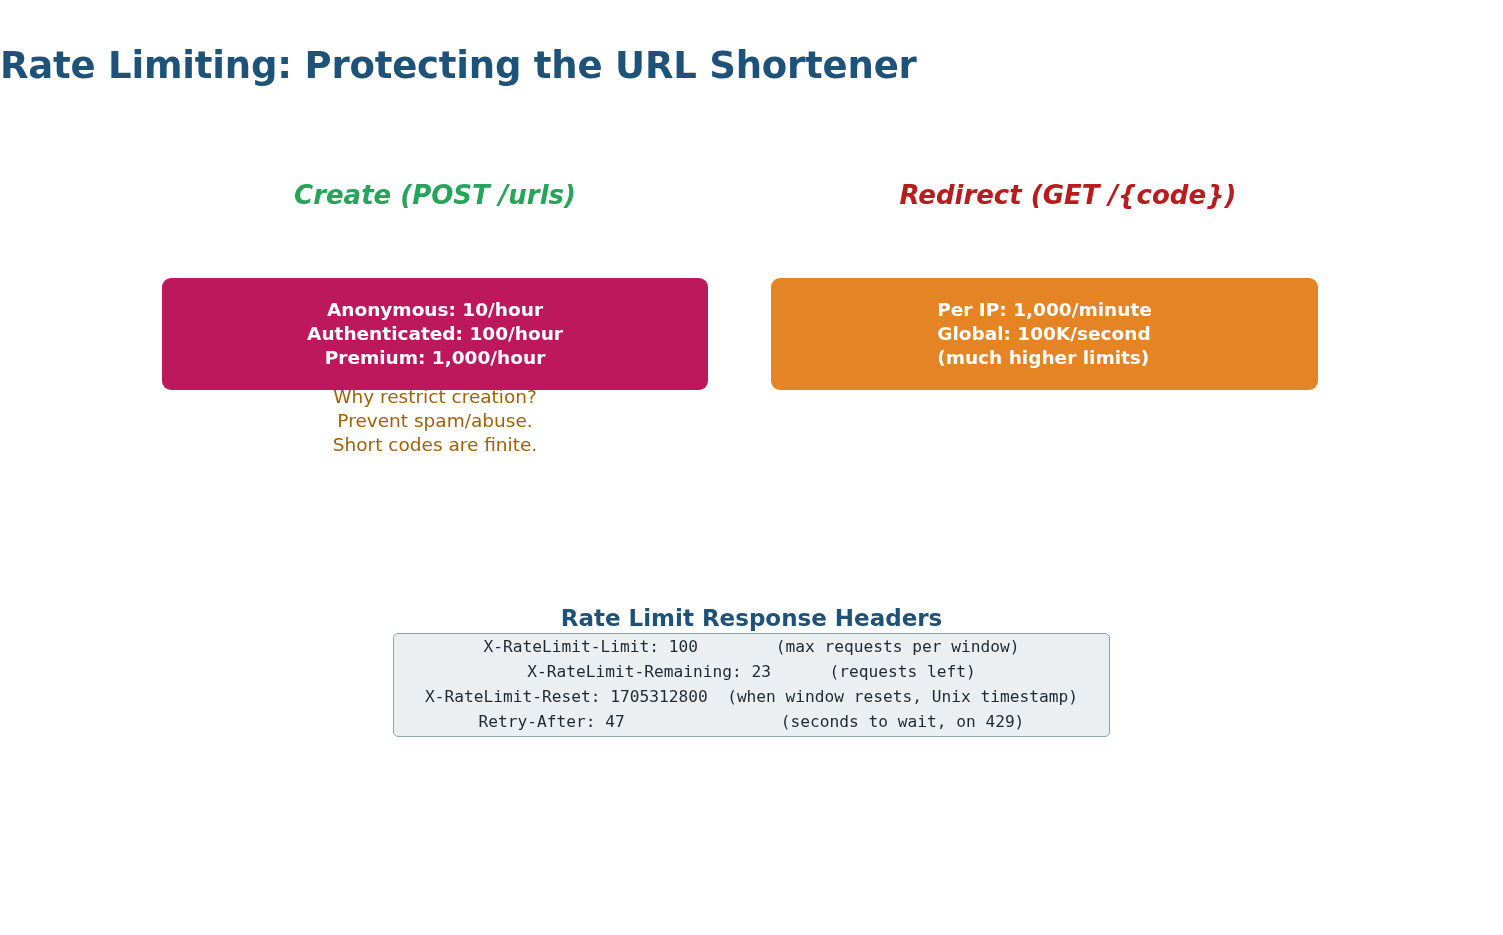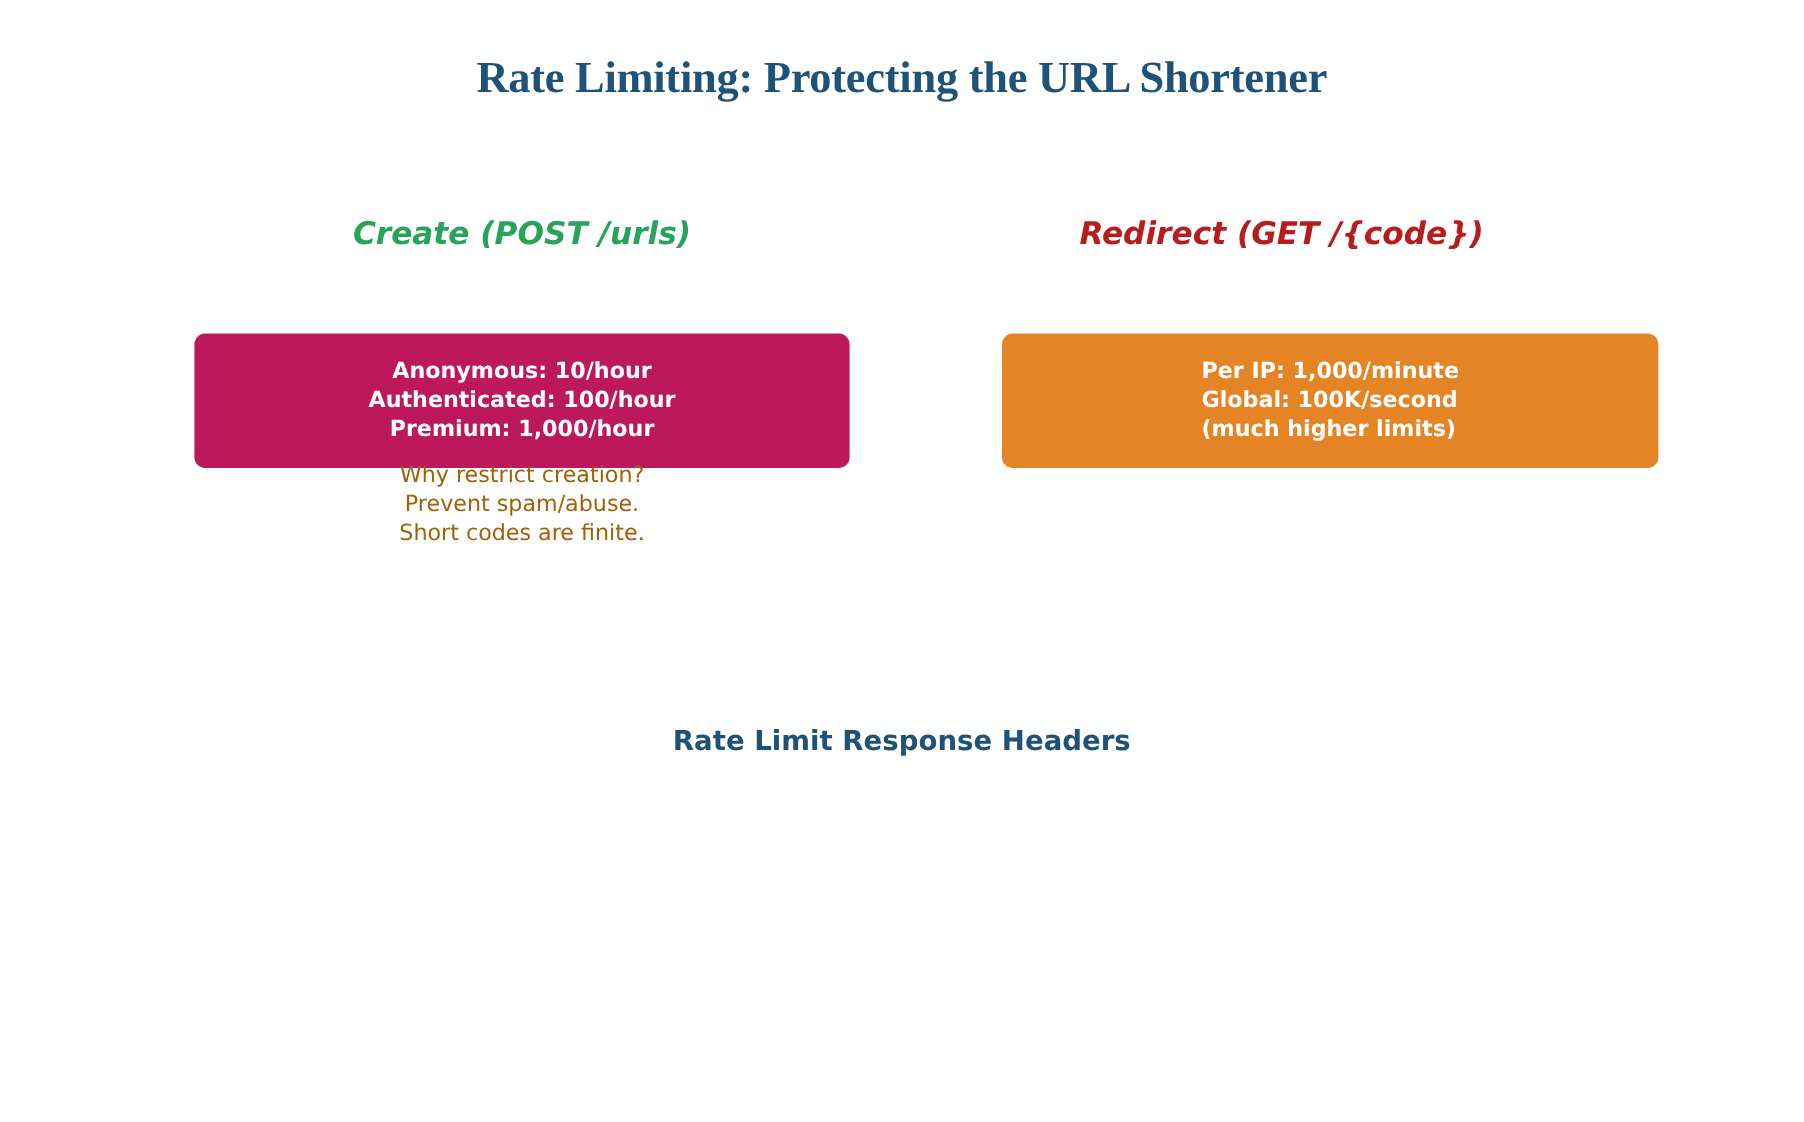--- a/index.html
+++ b/index.html
@@ -20,27 +20,25 @@
     width: 1503px;
     height: 935px;
   }
 
   
   #page-title {
     position: absolute;
     left: 0;
     top: 44px;
     width: 1503px;
-    text-align: center;
     font-size: 37px;
     font-weight: bold;
     color: #1f5278;
     letter-spacing: -0.2px;
     white-space: nowrap;
-    font-family: Liberation Serif, serif;
   }
 
   
   .col-heading {
     position: absolute;
     top: 180px;
     font-size: 26px;
     font-weight: bold;
     text-align: center;
     white-space: nowrap;
@@ -66,21 +64,21 @@
     display: flex;
     align-items: center;
     justify-content: center;
   }
   #box-create {
     left: 162px;
     width: 546px;
     background: #be185d;
   }
   #box-redirect {
-    left: 835px;
+    left: 771px;
     width: 547px;
     background: #e58425;
   }
   .limit-box-text {
     color: #ffffff;
     font-size: 18.5px;
     font-weight: bold;
     line-height: 1.28;
     text-align: center;
     white-space: pre-line;
@@ -171,14 +169,20 @@
 (much higher limits)</div>
   </div>
 
   <div class="rationale" id="rationale-create">Why restrict creation?
 Prevent spam/abuse.
 Short codes are finite.</div>
 
 
   <div id="headers-title">Rate Limit Response Headers</div>
 
+  <div id="headers-box">
+    <div id="headers-code">X-RateLimit-Limit: 100        (max requests per window)
+X-RateLimit-Remaining: 23      (requests left)
+X-RateLimit-Reset: 1705312800  (when window resets, Unix timestamp)
+Retry-After: 47                (seconds to wait, on 429)</div>
+  </div>
 
 </div>
 
 </body></html>

